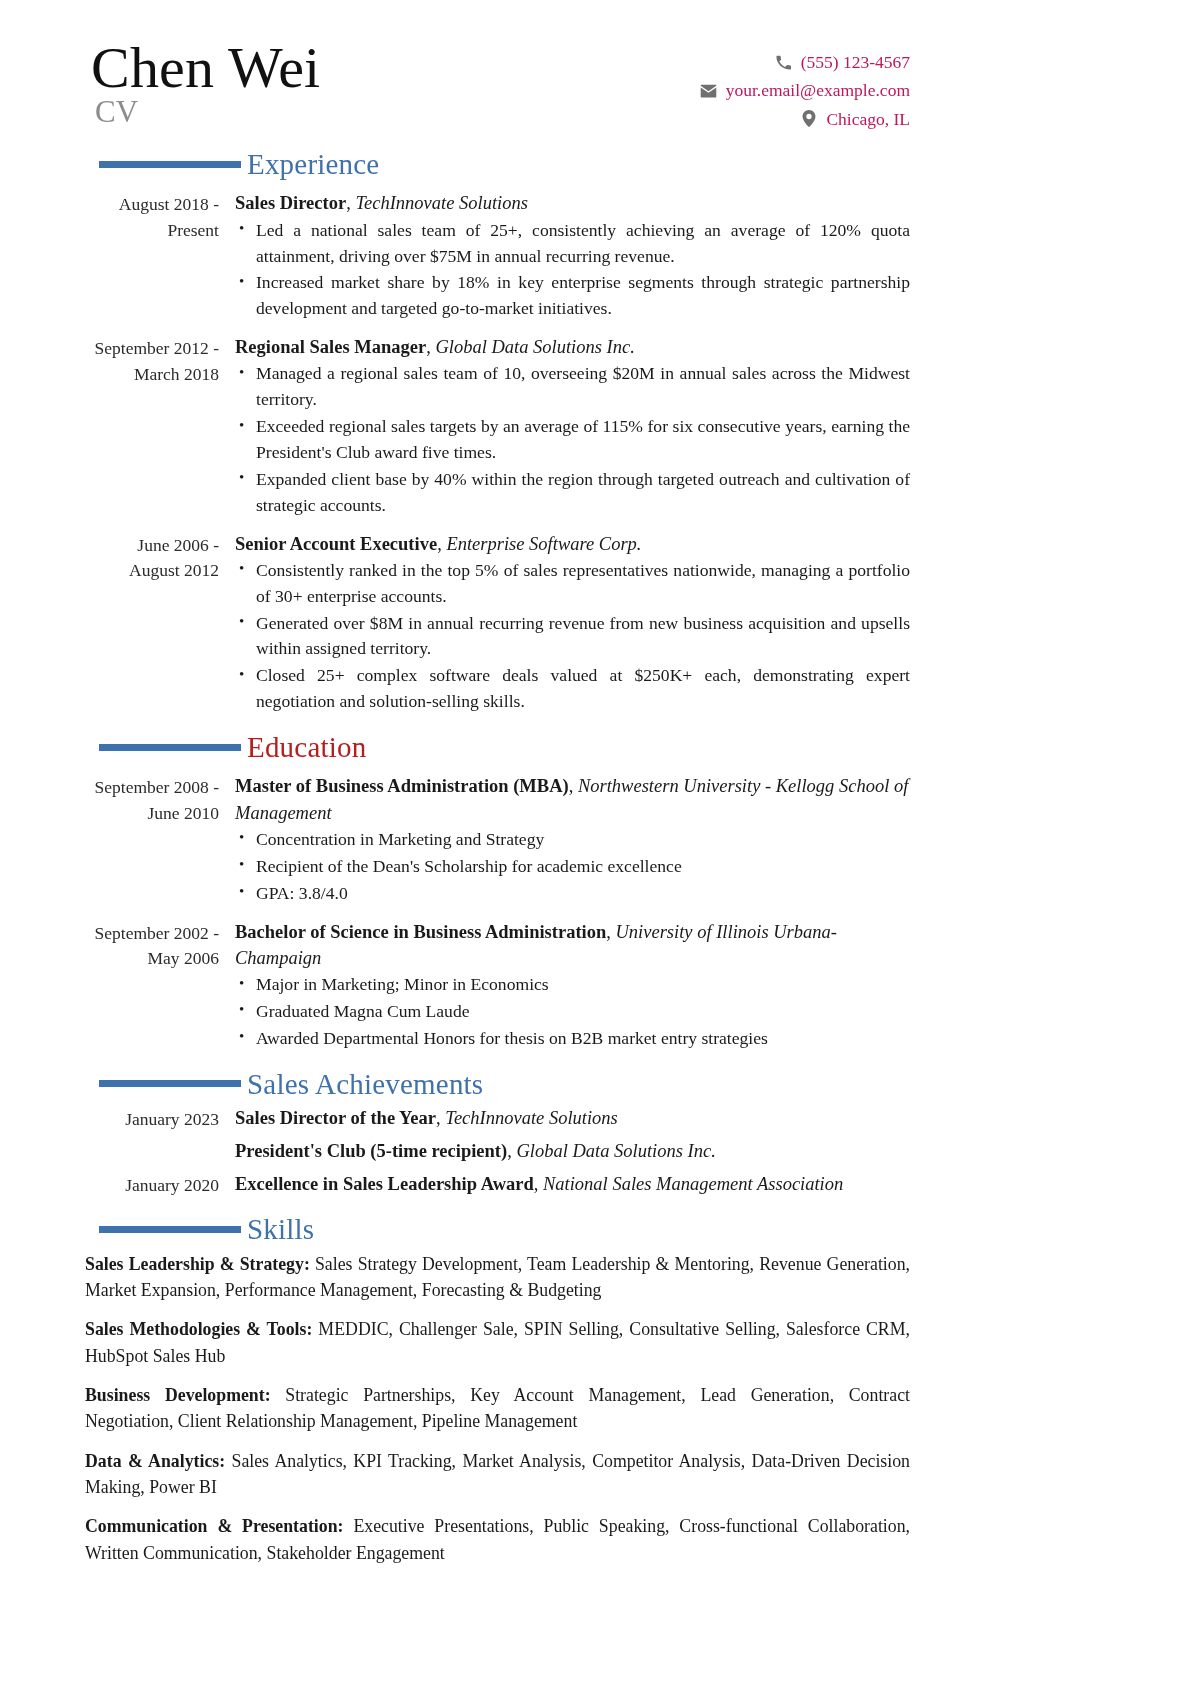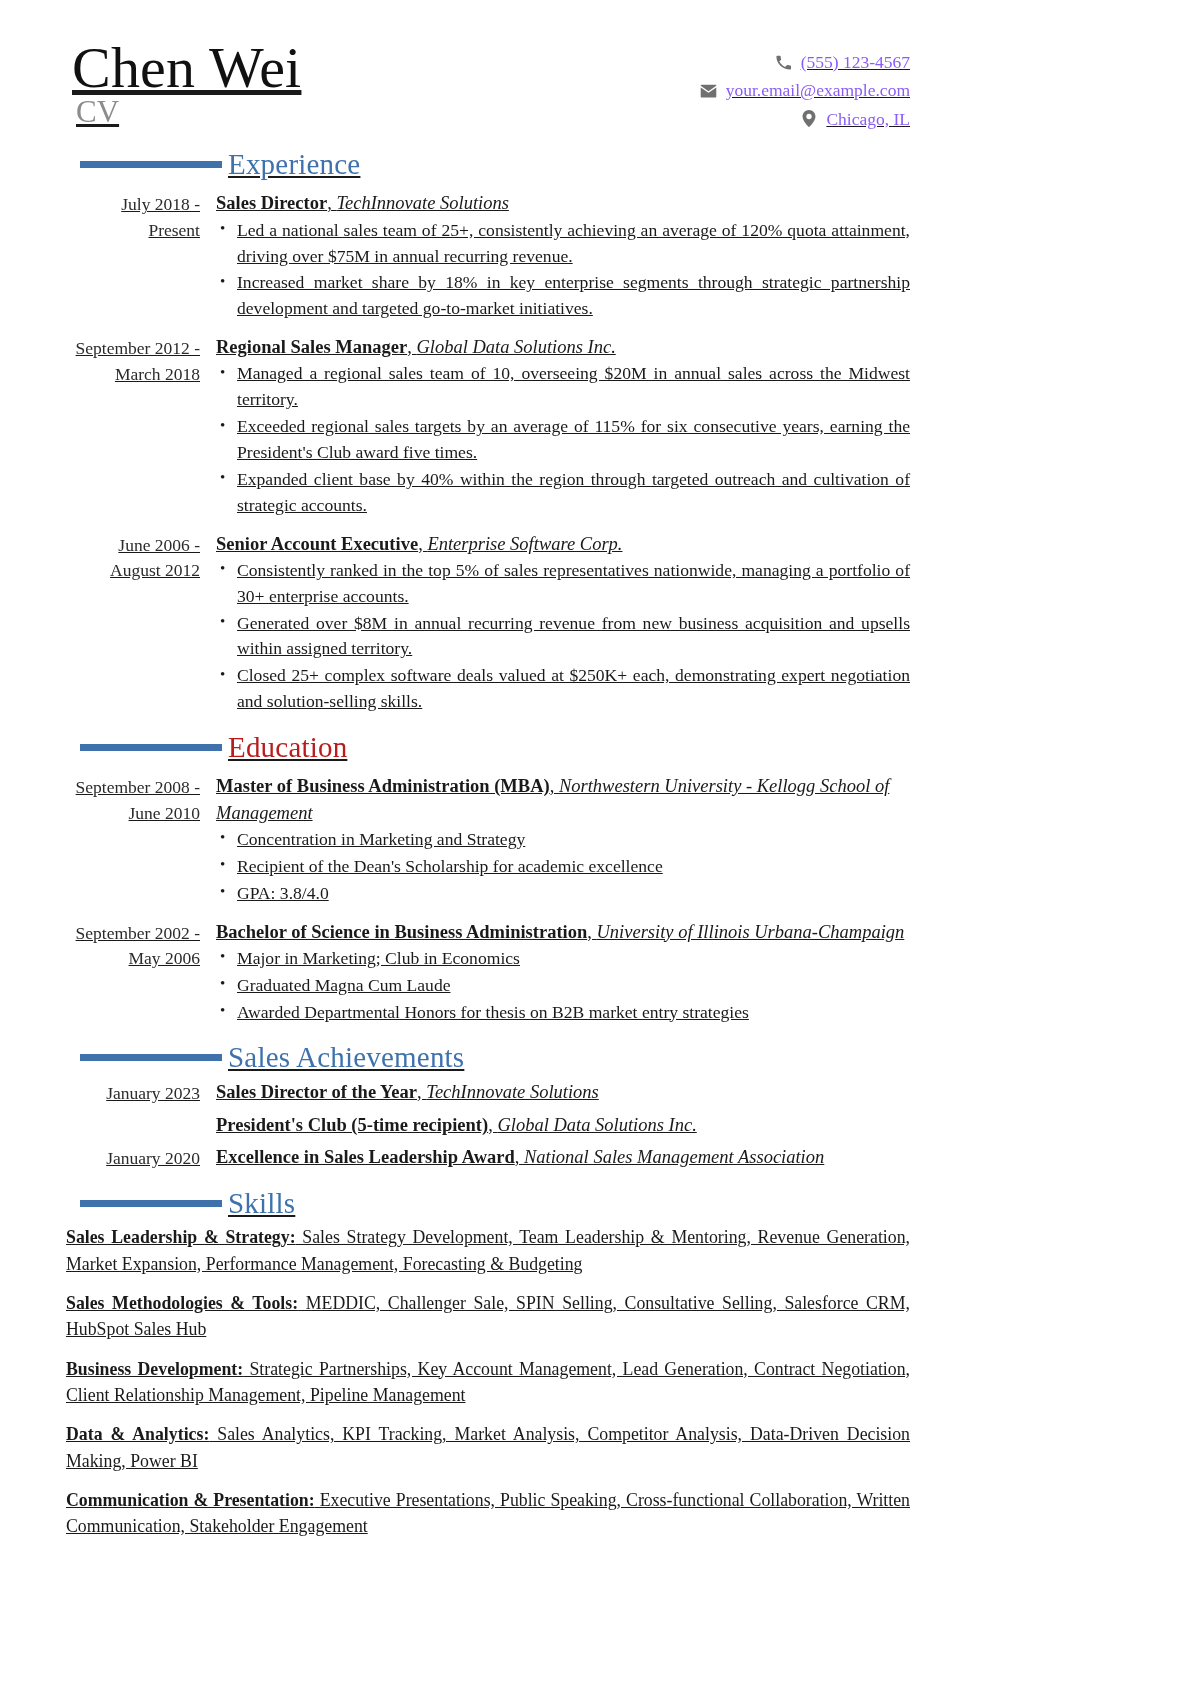--- a/index.html
+++ b/index.html
@@ -11,23 +11,22 @@
     width: 1190px;
     min-height: 1683px;
     font-family: "Liberation Serif", "DejaVu Serif", serif;
     color: #1a1a1a;
     -webkit-font-smoothing: antialiased;
   }
   .page {
     width: 982px;
     min-height: 1683px;
     box-sizing: border-box;
-    padding: 38px 72px 40px 66px;
+    padding: 38px 72px 40px 85px;
     position: relative;
-    text-decoration: underline;
   }
 
   
   .header {
     display: flex;
     align-items: flex-start;
     justify-content: space-between;
     margin-bottom: 6px;
   }
   .identity { padding-left: 6px; }
@@ -41,21 +40,21 @@
   .subtitle {
     font-size: 31px;
     color: #8c8c8c;
     line-height: 1.1;
     margin-top: -2px;
     padding-left: 4px;
   }
   .contact {
     text-align: right;
     font-size: 17.5px;
-    color: #8b5cf6;
+    color: #be185d;
     line-height: 1.62;
     padding-top: 10px;
   }
   .contact-row {
     display: flex;
     justify-content: flex-end;
     align-items: center;
     gap: 9px;
     white-space: nowrap;
   }
@@ -203,21 +202,21 @@
     </div>
   </div>
 
   <div class="section-head">
     <div class="rule" style="background: rgb(63, 114, 173);"></div>
     <div class="section-title" style="color: rgb(63, 114, 173);">Experience</div>
   </div>
   <div>
 
     <div class="entry">
-      <div class="date-col">July 2018 - Present</div>
+      <div class="date-col">August 2018 - Present</div>
       <div class="body-col">
         <div class="entry-title">
           <span class="role">Sales Director</span><span>, </span><span class="org">TechInnovate Solutions</span>
         </div>
         <ul class="bullets">
           <li>Led a national sales team of 25+, consistently achieving an average of 120% quota attainment, driving over $75M in annual recurring revenue.</li>
           <li>Increased market share by 18% in key enterprise segments through strategic partnership development and targeted go-to-market initiatives.</li>
         </ul>
       </div>
     </div>
@@ -271,21 +270,21 @@
       </div>
     </div>
 
     <div class="entry">
       <div class="date-col">September 2002 - May 2006</div>
       <div class="body-col">
         <div class="entry-title">
           <span class="role">Bachelor of Science in Business Administration</span><span>, </span><span class="org">University of Illinois Urbana-Champaign</span>
         </div>
         <ul class="bullets">
-          <li>Major in Marketing; Club in Economics</li>
+          <li>Major in Marketing; Minor in Economics</li>
           <li>Graduated Magna Cum Laude</li>
           <li>Awarded Departmental Honors for thesis on B2B market entry strategies</li>
         </ul>
       </div>
     </div>
   </div>
 
   <div class="section-head">
     <div class="rule" style="background: rgb(63, 114, 173);"></div>
     <div class="section-title" style="color: rgb(63, 114, 173);">Sales Achievements</div>

